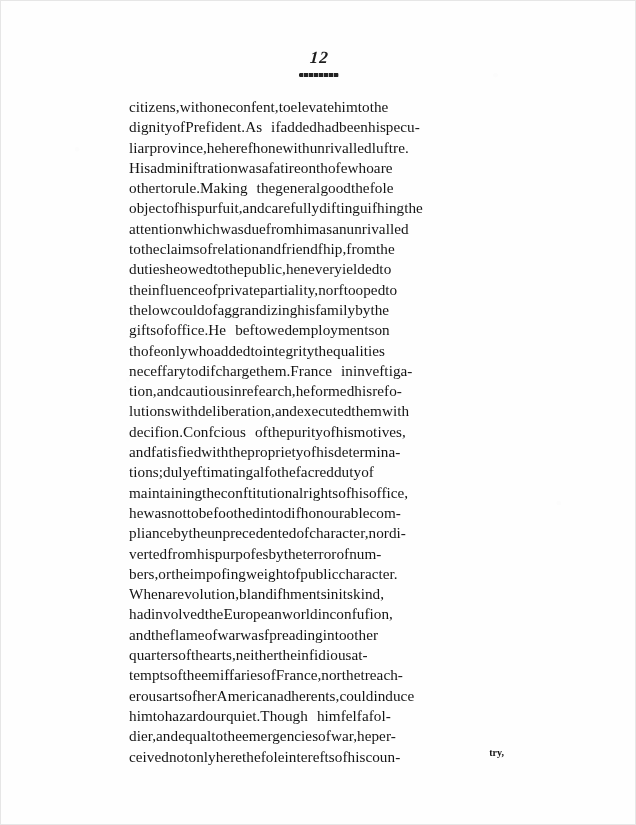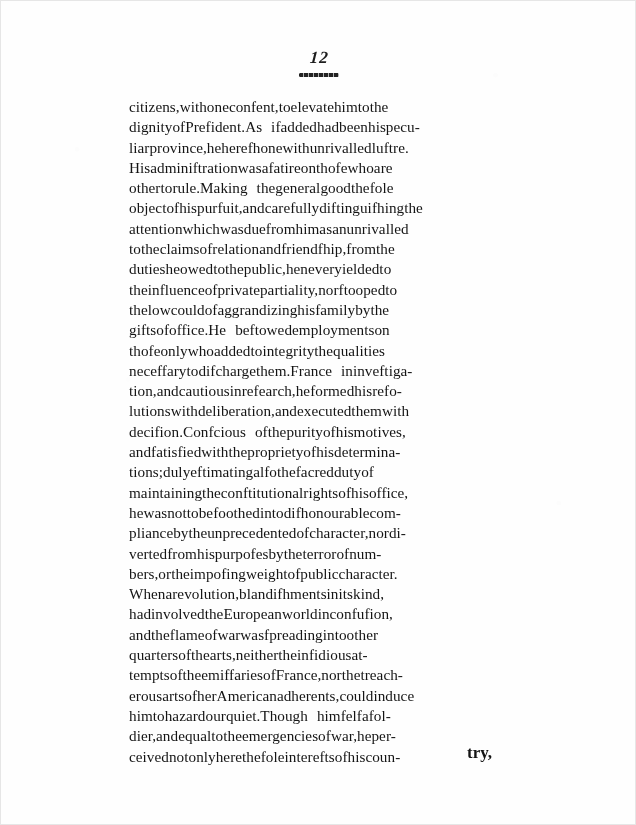--- a/index.html
+++ b/index.html
@@ -90,25 +90,25 @@
     justify-content: flex-start;
   }
   .line.just .w { flex: 0 0 auto; }
 
   
   .w.gap { margin-right: 9px; }
 
   
   .catchword {
     position: absolute;
-    left: 112px;
+    left: 124px;
     top: 742px;
     width: 379px;
     text-align: right;
-    font-size: 17px;
+    font-size: 10px;
     line-height: 20.3px;
     color: #141414;
     font-weight: 600;
   }
 </style>
 </head>
 <body>
 
 <div class="page">
 

